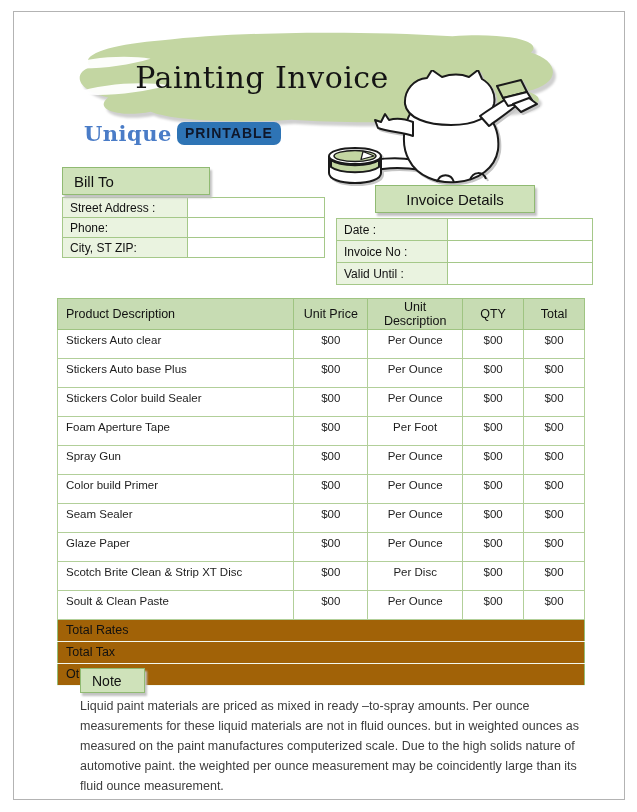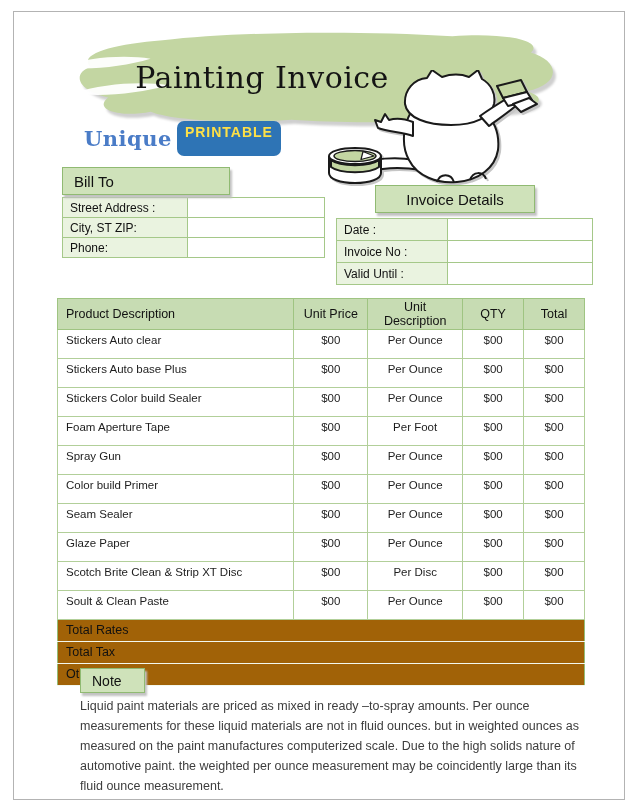--- a/index.html
+++ b/index.html
@@ -13,28 +13,28 @@
   .title{position:absolute;left:90px;top:48px;width:320px;margin:12px;text-align:center;
         font-family:"DejaVu Serif",serif;font-weight:normal;font-size:30px;color:#141414;
         letter-spacing:.5px;z-index:3;}
   .cat-svg{position:absolute;left:325px;top:70px;width:255px;height:140px;z-index:2;
         filter:drop-shadow(2.5px 2.5px 0 #c6c6c6);}
 
   
   .logo{position:absolute;left:84px;top:121px;display:flex;align-items:center;gap:5px;z-index:3;}
   .logo-word{color:#4a7cc7;font-family:"DejaVu Serif",serif;font-weight:bold;
         font-size:21px;letter-spacing:.5px;}
-  .logo-badge{background:#2e74b5;color:#fde047;font-weight:bold;font-size:14px;
-        padding:3px 8px 16px;border-radius:7px;letter-spacing:1px;}
+  .logo-badge{background:#2e74b5;color:#0f172a;font-weight:bold;font-size:14px;
+        padding:3px 8px 4px;border-radius:7px;letter-spacing:1px;}
 
   
   .section-box{position:absolute;background:#cfe2ba;border:1px solid #90ba72;
         box-shadow:2px 3px 2px #c2c2c2;font-size:15px;color:#111;
         display:flex;align-items:center;z-index:4;box-sizing:border-box;}
-  #bill-to-box{left:62px;top:167px;width:168px;height:28px;padding-left:11px;}
+  #bill-to-box{left:62px;top:167px;width:148px;height:28px;padding-left:11px;}
   #invoice-box{left:375px;top:185px;width:160px;height:28px;justify-content:center;}
   #note-box{left:80px;top:668px;width:65px;height:25px;padding-left:11px;font-size:14px;}
 
   
   .kv-table{position:absolute;border-collapse:collapse;background:#fff;z-index:3;}
   .kv-table td{border:1px solid #a5c889;font-size:12px;color:#111;padding:2px 7px;}
   .kv-table .label-cell{background:#eaf3e0;}
   .kv-table .value-cell{background:#fff;}
   #bill-to-table{left:62px;top:197px;width:263px;}
   #bill-to-table td{height:15px;}
@@ -121,25 +121,25 @@
   <div class="section-box" id="bill-to-box">
     <span>Bill To</span>
   </div>
   <table class="kv-table" id="bill-to-table">
     <tbody>
         <tr>
           <td class="label-cell">Street Address :</td>
           <td class="value-cell"></td>
         </tr>
         <tr>
+          <td class="label-cell">Phone:</td>
+          <td class="value-cell"></td>
+        </tr>
+        <tr>
           <td class="label-cell">City, ST ZIP:</td>
-          <td class="value-cell"></td>
-        </tr>
-        <tr>
-          <td class="label-cell">Phone:</td>
           <td class="value-cell"></td>
         </tr>
       </tbody>
   </table>
 
   <div class="section-box" id="invoice-box">
     <span>Invoice Details</span>
   </div>
   <table class="kv-table" id="invoice-table">
     <tbody>

